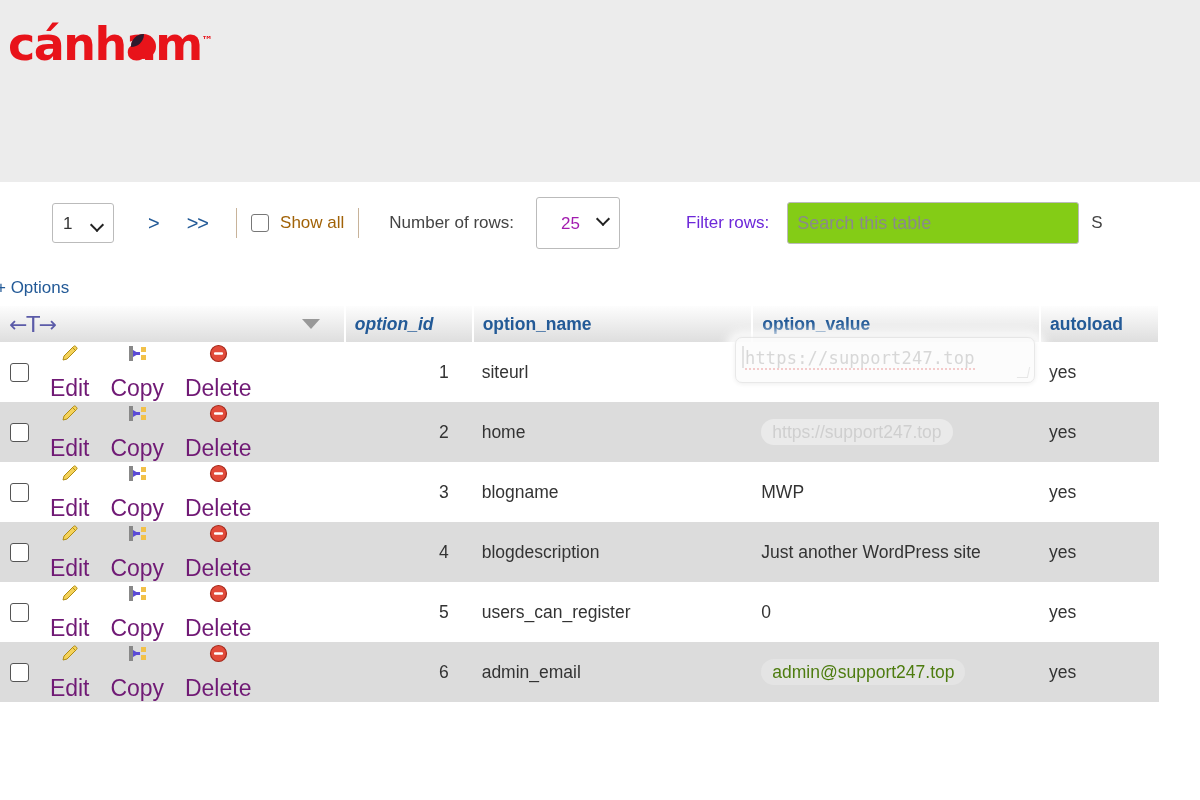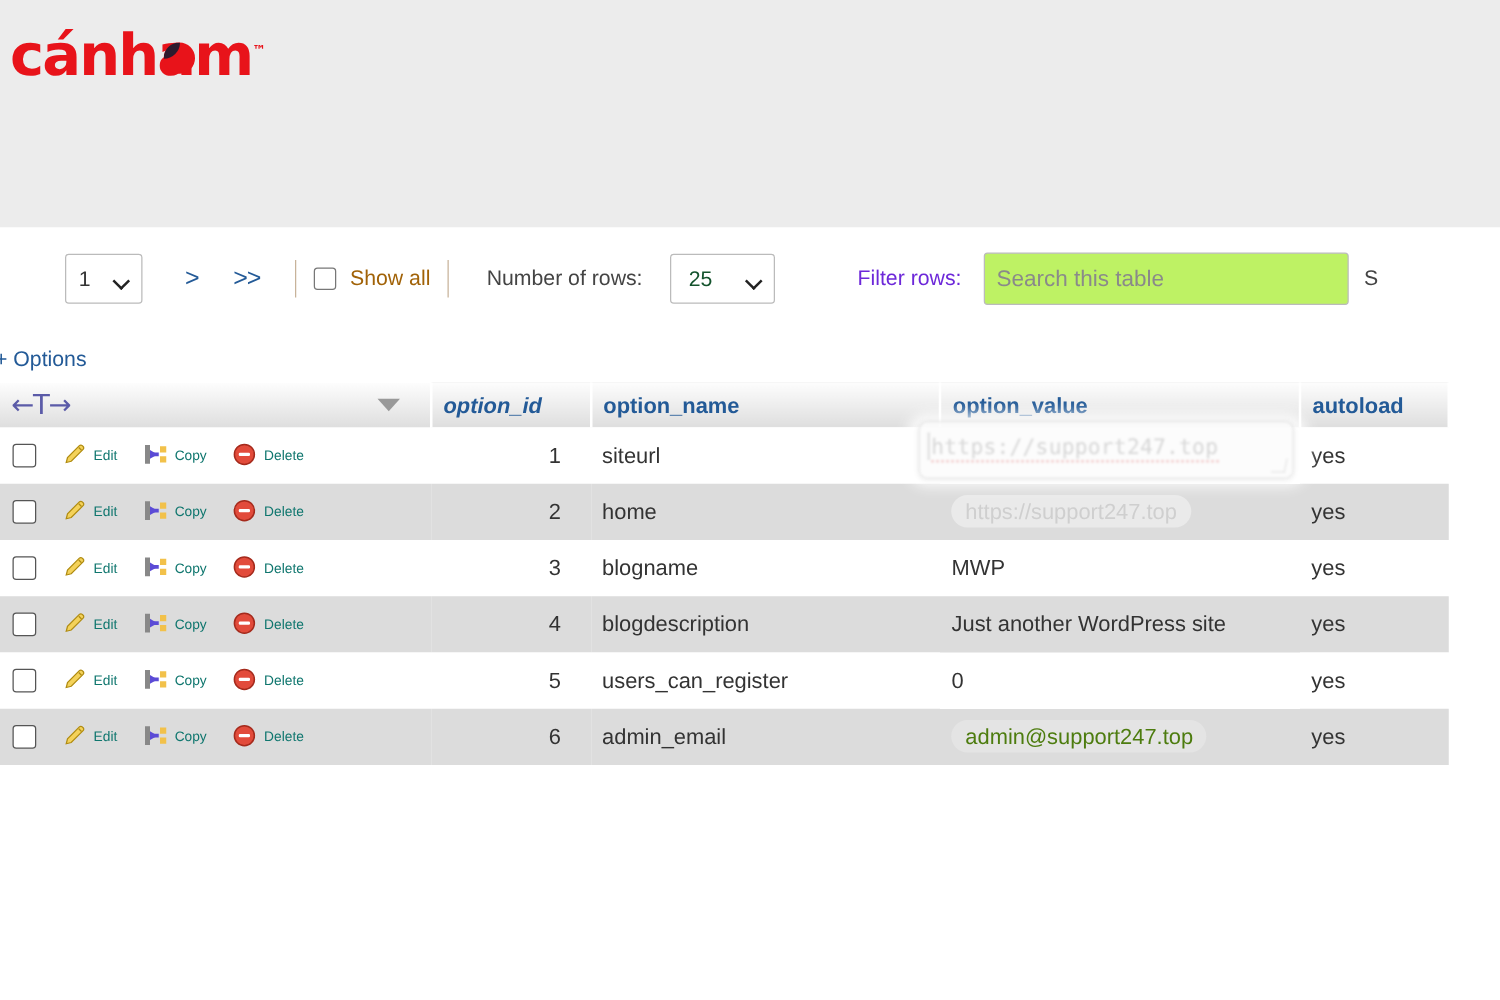--- a/index.html
+++ b/index.html
@@ -101,33 +101,33 @@
     width:18px;height:18px;
     border:1.6px solid #777; border-radius:3px;
     background:#fff; display:inline-block;
     vertical-align:middle;
     cursor:pointer;
   }
   .cb-label { margin-left:11px; color:#a16207; font-size:17px; }
   .rows-label { margin-left:16px; color:#444; }
   .rows-select {
     margin-left:22px;
-    width:84px; height:40px;
+    width:84px; height:52px;
     border:1px solid #bbb; border-radius:3px;
-    background:#fff; font-size:17px; color:#14532d;
+    background:#fff; font-size:17px; color:#a21caf;
     font-family:"Liberation Sans", sans-serif;
-    padding-left:14px;
+    padding-left:24px;
     appearance:none;-webkit-appearance:none;
   }
   .filter-label { margin-left:66px; color:#6d28d9; }
   .filter-input {
     margin-left:18px;
     width:292px; height:42px;
     border:1px solid #bbb; border-radius:3px;
-    background:#bef264;
+    background:#84cc16;
     font-size:18px; color:#333;
     font-family:"Liberation Sans", sans-serif;
     padding:0 9px;
   }
   .filter-input::placeholder { color:#8a8a8a; }
   .cut-text { margin-left:12px; color:#444; font-size:17px; }
 
   
   .options-link {
     position:absolute; left:-4px; top:278px;
@@ -183,25 +183,26 @@
 
   .actions { white-space:nowrap; padding-left:10px !important; }
   .rowcb {
     width:19px;height:19px;
     border:1.6px solid #555; border-radius:3px;
     background:#fff; display:inline-block;
     vertical-align:middle; margin-right:16px;
     cursor:pointer;
   }
   .act {
-    color:#0f766e; text-decoration:none;
+    color:#701a75; text-decoration:none;
     margin-right:16px; cursor:pointer;
-    font-size:11px;
+    font-size:23px;
     display:inline-flex; align-items:center; gap:6px;
     vertical-align:middle;
+    flex-direction:column;
   }
   .ico { display:inline-block; vertical-align:middle; }
 
   .cell-id { text-align:right; padding-right:24px !important; color:#333; }
   .cell-val { position:relative; }
 
   
   .faded {
     color:#4d7c0f;
     background:#e4e4e4;

